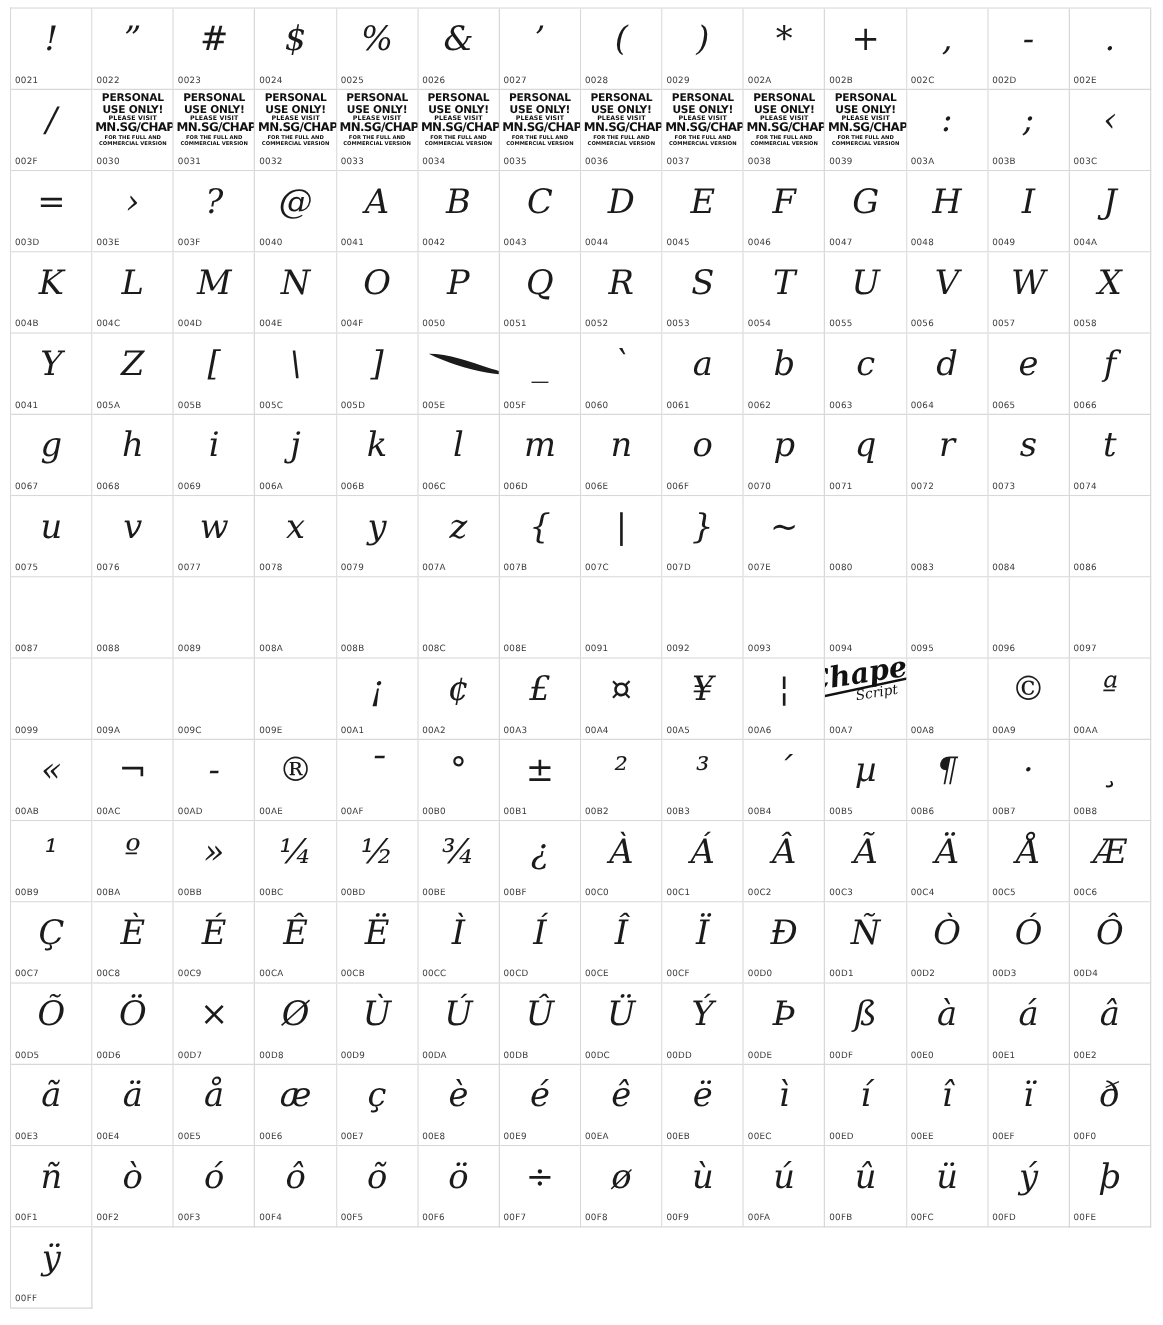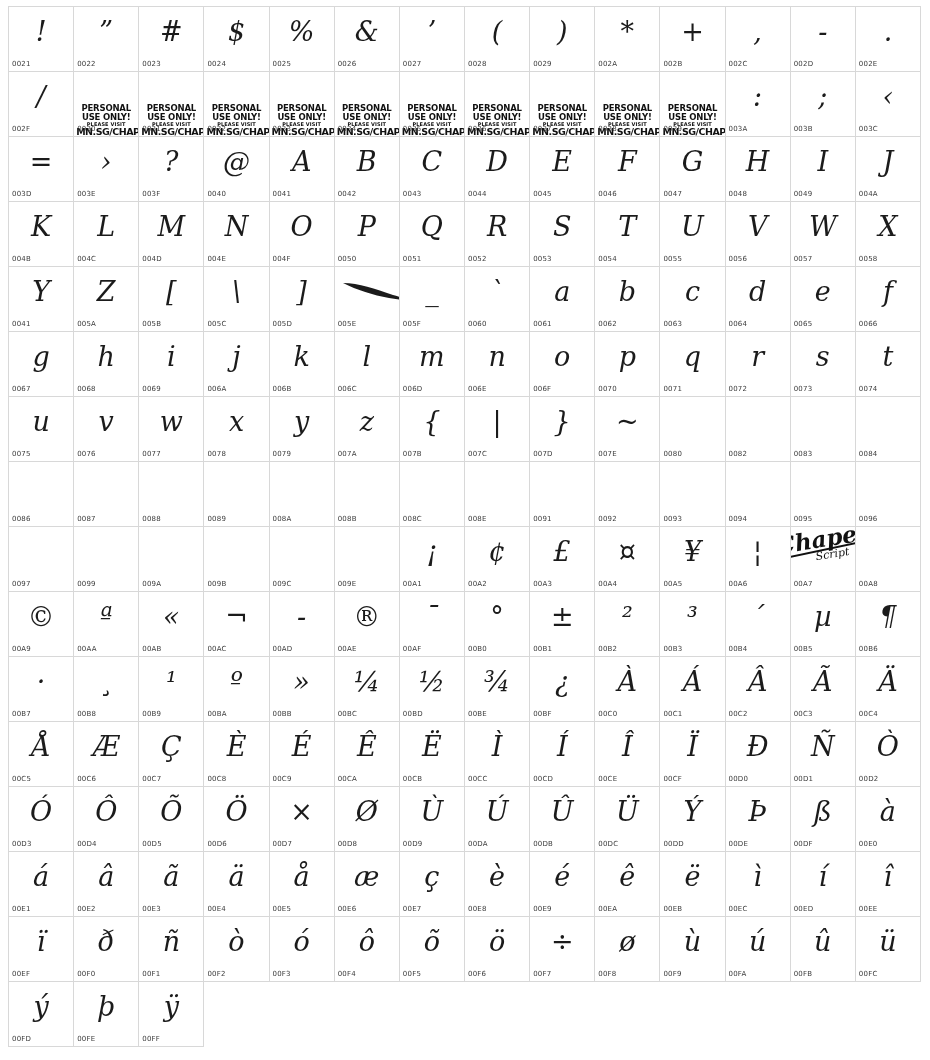--- a/index.html
+++ b/index.html
@@ -65,21 +65,20 @@
   .watermark {
     position: absolute;
     left: 2px;
     right: 2px;
     top: 3px;
     text-align: center;
     font-family: "DejaVu Sans", sans-serif;
     font-style: normal;
     color: #111;
     line-height: 1.05;
-    margin-top: 29px;
   }
   .wm-l1 {
     font-size: 8.5px;
     font-weight: bold;
     letter-spacing: -0.2px;
   }
   .wm-l2 {
     font-size: 5px;
     font-weight: bold;
     letter-spacing: 0.1px;
@@ -590,24 +589,20 @@
       <div class="cell">
         <div class="glyph">~</div>
         <div class="code">007E</div>
       </div>
       <div class="cell empty">
         <div class="glyph"></div>
         <div class="code">0080</div>
       </div>
       <div class="cell empty">
         <div class="glyph"></div>
-        <div class="code">0082</div>
-      </div>
-      <div class="cell empty">
-        <div class="glyph"></div>
         <div class="code">0083</div>
       </div>
       <div class="cell empty">
         <div class="glyph"></div>
         <div class="code">0084</div>
       </div>
       <div class="cell empty">
         <div class="glyph"></div>
         <div class="code">0086</div>
       </div>
@@ -667,24 +662,20 @@
         <div class="glyph"></div>
         <div class="code">0097</div>
       </div>
       <div class="cell empty">
         <div class="glyph"></div>
         <div class="code">0099</div>
       </div>
       <div class="cell empty">
         <div class="glyph"></div>
         <div class="code">009A</div>
-      </div>
-      <div class="cell empty">
-        <div class="glyph"></div>
-        <div class="code">009B</div>
       </div>
       <div class="cell empty">
         <div class="glyph"></div>
         <div class="code">009C</div>
       </div>
       <div class="cell empty">
         <div class="glyph"></div>
         <div class="code">009E</div>
       </div>
       <div class="cell">

